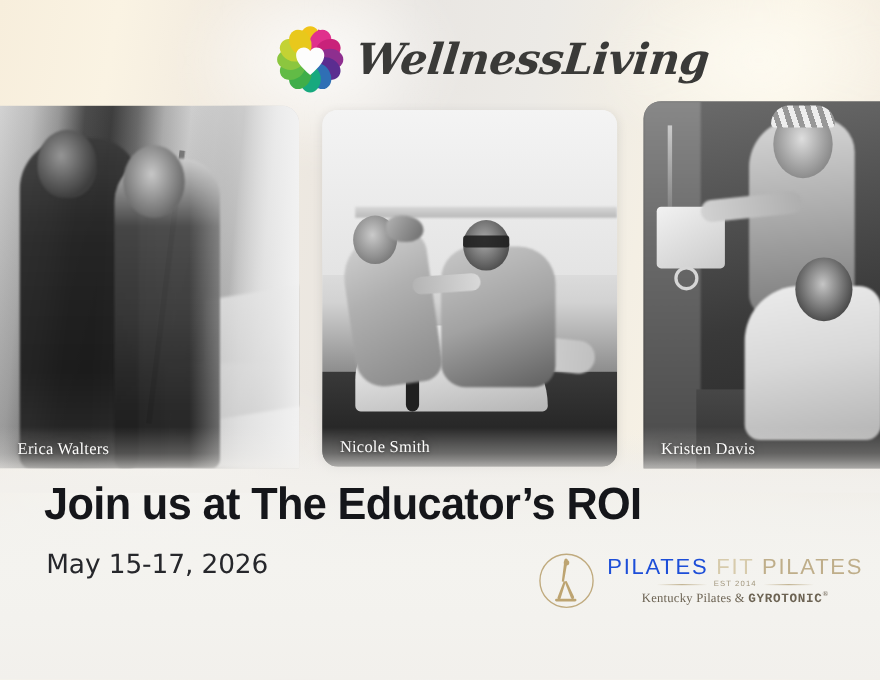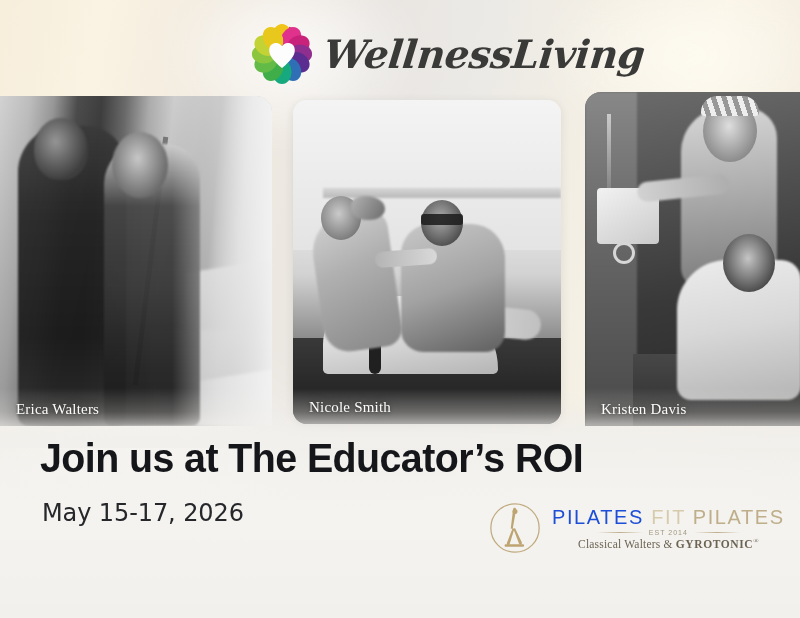--- a/index.html
+++ b/index.html
@@ -472,21 +472,21 @@
     color: #a2977e;
     white-space: nowrap;
   }
   .studio-tag {
     font-family: "Liberation Serif", serif;
     font-size: 11.5px;
     color: #6c6353;
     letter-spacing: 0.2px;
     white-space: nowrap;
   }
-  .studio-tag .gyro { font-weight: 700; letter-spacing: 0.6px; }
+  .studio-tag .gyro { font-weight: 700; letter-spacing: 0.6px; font-family: Liberation Mono, monospace; }
   .studio-tag .reg { font-size: 7px; vertical-align: super; }
 </style>
 </head>
 <body>
 
 <div id="poster">
 
   <div class="bg-layer"></div>
   <div class="bg-soft-a"></div>
   <div class="bg-soft-b"></div>
@@ -589,20 +589,20 @@
         <span class="sn-1">PILATES</span>
         <span class="sn-2">FIT</span>
         <span class="sn-3">PILATES</span>
       </div>
       <div class="studio-est-row">
         <span class="est-rule"></span>
         <span class="studio-est">EST 2014</span>
         <span class="est-rule"></span>
       </div>
       <div class="studio-tag">
-        <span>Classical Walters</span>
+        <span>Kentucky Pilates</span>
         <span>&amp;</span>
         <span class="gyro">GYROTONIC</span><span class="reg">®</span>
       </div>
     </div>
   </div>
 
 </div>
 
 </body></html>

